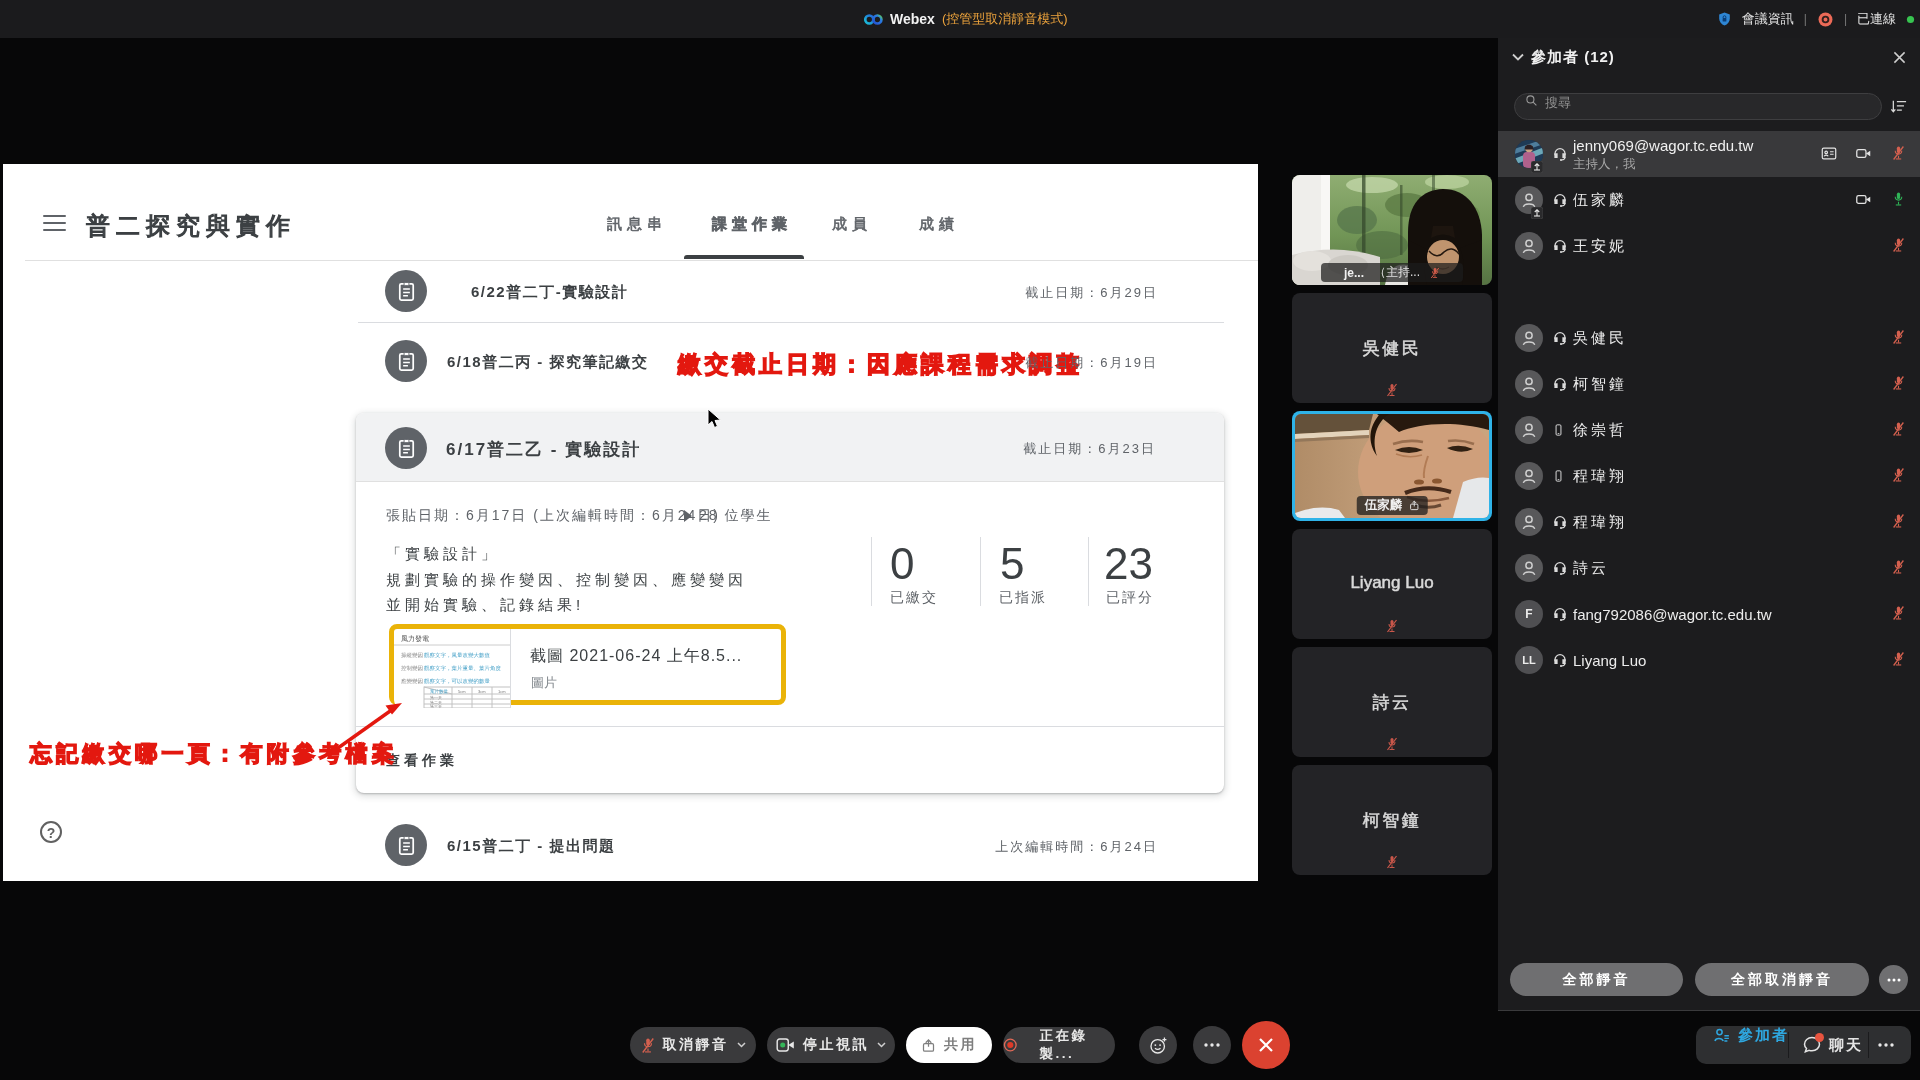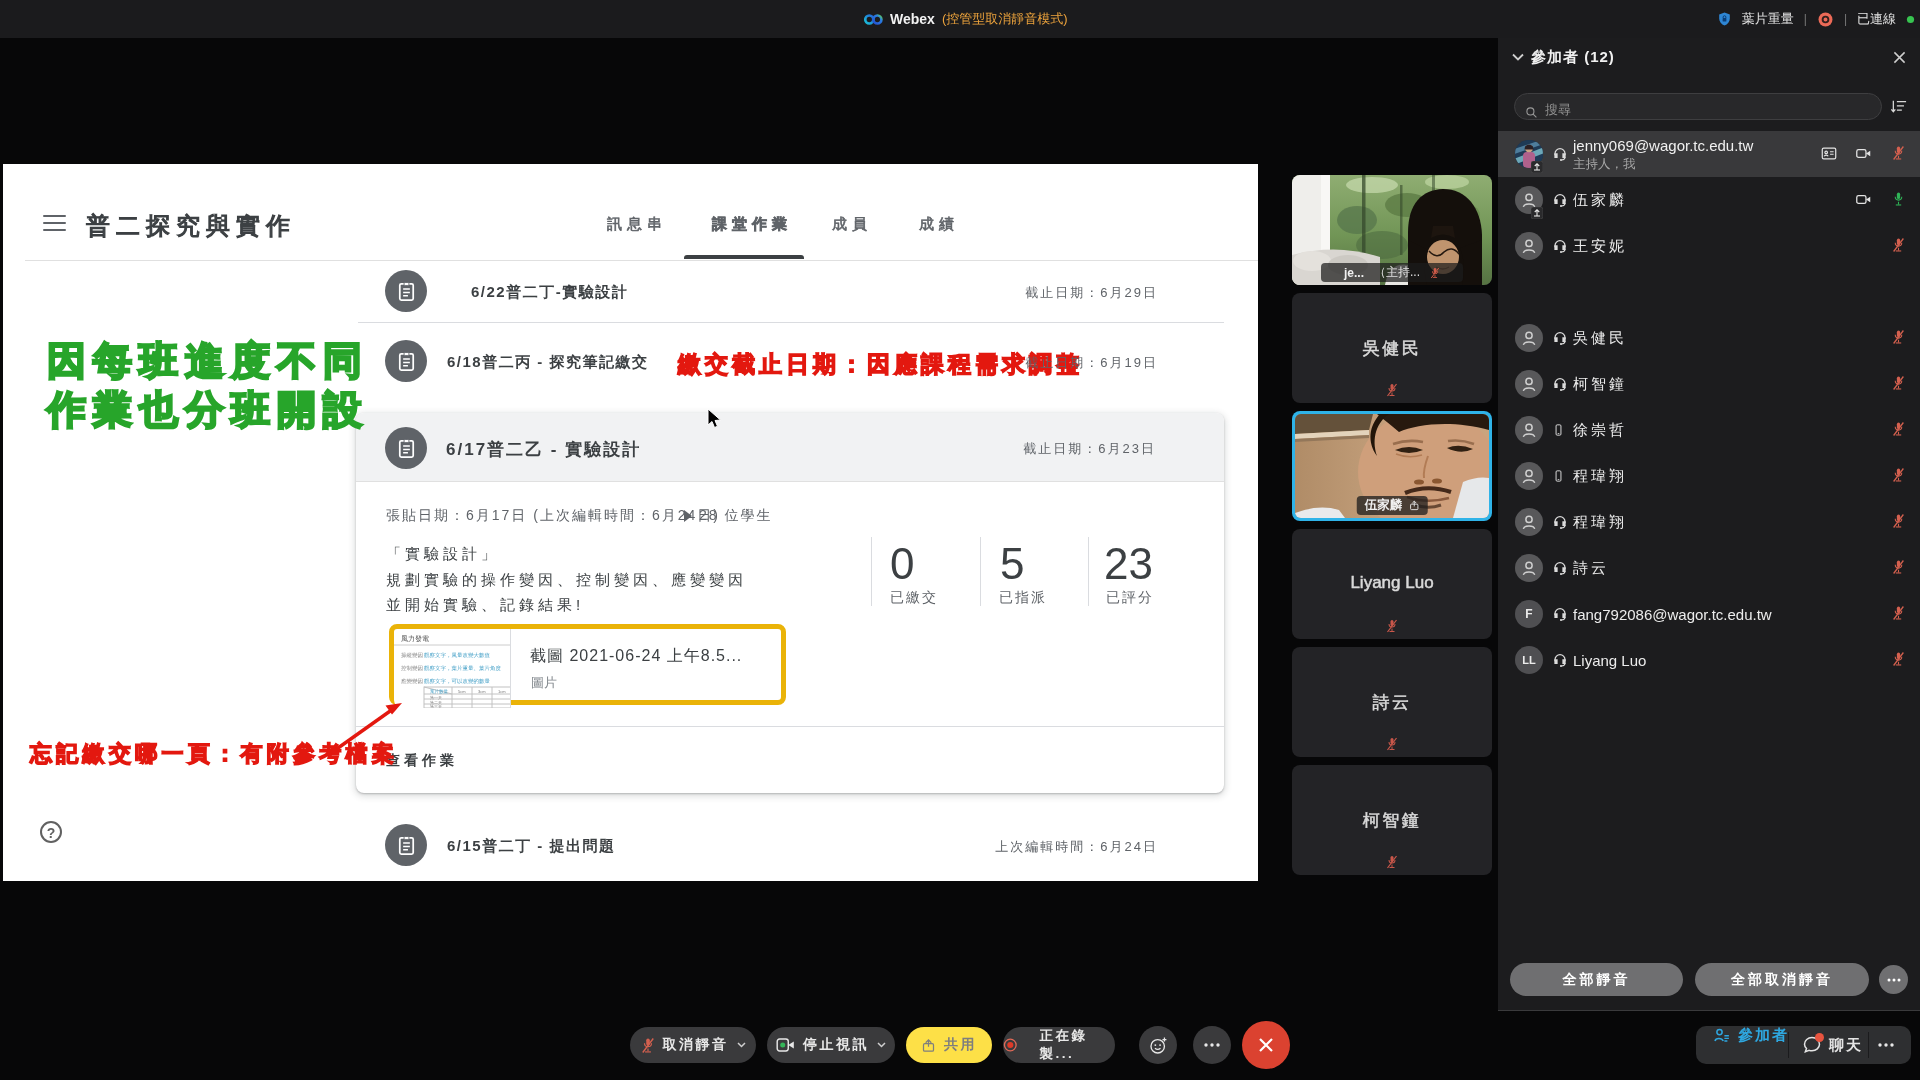--- a/index.html
+++ b/index.html
@@ -27,21 +27,21 @@
 
 #green{left:44px;top:172px;font-size:39px;line-height:49px;font-weight:700;color:#27a52a;letter-spacing:7px;-webkit-text-stroke:2.5px #27a52a}
 .redtx{color:#e3180f;font-weight:700;-webkit-text-stroke:1.4px #e3180f}
 
 .tile{left:1292px;width:200px;height:110px;background:#232326;border-radius:8px;overflow:hidden}
 .tname{position:absolute;width:100%;text-align:center;top:44px;font-size:17px;color:#d9d9d9;-webkit-text-stroke:.5px #d9d9d9;letter-spacing:2.5px}
 .tmic{position:absolute;left:50%;transform:translateX(-50%);bottom:6px}
 
 #panel{left:1498px;top:38px;width:422px;height:973px;background:#1c1c1e;border-bottom:1px solid #3a3a3c}
 #phead{left:14px;top:10px;font-size:15px;font-weight:700;color:#f0f0f0}
-#search{left:16px;top:55px;width:368px;height:27px;background:#28282a;border:1px solid #3e3e40;border-radius:14px;display:flex;align-items:flex-end;padding-left:10px;gap:7px}
+#search{left:16px;top:55px;width:368px;height:27px;background:#28282a;border:1px solid #3e3e40;border-radius:14px;display:flex;align-items:flex-start;padding-left:10px;gap:7px}
 #search span{color:#8f8f8f;font-size:13px}
 .prow{left:0;width:422px;height:46px}
 .prow.hl{background:#39393b}
 .pav{position:absolute;left:17px;top:50%;margin-top:-14px;width:28px;height:28px;border-radius:50%;background:#58585a;display:flex;align-items:center;justify-content:center}
 .pdev{position:absolute;left:54px;top:50%;transform:translateY(-50%)}
 .pname{position:absolute;left:75px;top:50%;transform:translateY(-50%);font-size:15px;color:#ececec;white-space:nowrap;letter-spacing:3px}
 .btn{position:absolute;height:33px;border-radius:17px;background:#6f6f71;color:#fff;font-size:14px;font-weight:700;display:flex;align-items:center;justify-content:center;letter-spacing:3px}
 
 .pill{position:absolute;top:1027px;height:36px;border-radius:18px;background:#3a3a3c;display:flex;align-items:center;justify-content:center;gap:8px;color:#e8e8e8;font-size:14px;font-weight:700;letter-spacing:2.5px}
 .circ{position:absolute;top:1026px;width:38px;height:38px;border-radius:50%;background:#3a3a3c;display:flex;align-items:center;justify-content:center}
@@ -66,21 +66,21 @@
 </svg>
 <span class="wx">Webex</span>
     <span class="md">(控管型取消靜音模式)</span>
   </div>
 <div class="ab" id="tbr">
 <svg width="15" height="16" viewBox="0 0 24 24">
       <path d="M12 1.5l8.5 3.2v6.3c0 5.3-3.6 9.4-8.5 11.5C7.1 20.4 3.5 16.3 3.5 11V4.7z" fill="#2e86d4"></path>
       <rect x="9" y="10.5" width="6" height="5.5" rx="1" fill="#0b3e77"></rect>
       <path d="M9.8 10.5V9a2.2 2.2 0 0 1 4.4 0v1.5" fill="none" stroke="#0b3e77" stroke-width="1.6"></path>
     </svg>
-<span class="t">葉片重量</span>
+<span class="t">會議資訊</span>
 <span class="sep">|</span>
 <svg width="17" height="17" viewBox="0 0 20 20">
       <circle cx="10" cy="10" r="8.2" fill="#ec6a57"></circle>
       <circle cx="10" cy="10" r="3.4" fill="none" stroke="#30201d" stroke-width="2.2"></circle>
     </svg>
 <span class="sep">|</span>
 <span class="t">已連線</span>
 <svg width="9" height="9" viewBox="0 0 10 10">
       <circle cx="5" cy="5" r="4" fill="#37c450"></circle>
     </svg>
@@ -198,21 +198,20 @@
           <path d="M8.5 9.5h7M8.5 13h7M8.5 16.5h5" stroke-width="1.6"></path>
         </g>
         <rect x="9.5" y="2.5" width="5" height="3.4" rx="1" fill="#fff" stroke="#5f6368"></rect>
       </svg>
   </div>
   <div class="ab rowt" style="left:444px;top:673px">6/15普二丁 - 提出問題</div>
   <div class="ab rdate" style="right:100px;top:674px">上次編輯時間：6月24日</div>
 
   <div class="ab" style="left:37px;top:657px;width:22px;height:22px;border:2px solid #616161;border-radius:50%;color:#616161;font-size:14px;font-weight:700;text-align:center;line-height:21px">?</div>
 
-  <div class="ab" id="green">因每班進度不同<br>作業也分班開設</div>
   <div class="ab redtx" style="left:27px;top:575px;font-size:22px;letter-spacing:4.3px">忘記繳交哪一頁：有附參考檔案</div>
   <svg class="ab" style="left:320px;top:525px" width="90" height="70" viewBox="0 0 90 70">
     <line x1="8" y1="64" x2="70" y2="20" stroke="#e3180f" stroke-width="3.4"></line>
     <path d="M79 14l-16.5 2.5 6.5 9z" fill="#e3180f"></path>
   </svg>
 
   <svg class="ab" style="left:704px;top:244px" width="15" height="22" viewBox="0 0 15 22">
       <path d="M1 1l0 16 4-3.5 2.5 6 3-1.2-2.5-5.8 5.5-.5z" fill="#000" stroke="#fff" stroke-width="1"></path>
     </svg>
 </div>
@@ -616,21 +615,21 @@
   <svg width="19" height="16" viewBox="0 0 24 20">
       <rect x="1.5" y="2.5" width="14" height="15" rx="3" fill="none" stroke="#e8e8e8" stroke-width="1.8"></rect>
       <path d="M15.5 10l7-4.5v9z" fill="#e8e8e8"></path>
       <circle cx="8.5" cy="10" r="3.2" fill="#35b559"></circle>
     </svg>
   <span>停止視訊</span>
   <svg width="9" height="6" viewBox="0 0 9 6">
       <path d="M1 1l3.5 3.5L8 1" fill="none" stroke="#cfcfcf" stroke-width="1.5"></path>
     </svg>
 </div>
-<div class="pill" style="left:906px;width:86px;background:#fde047;color:#7e7e7e">
+<div class="pill" style="left:906px;width:86px;background:#ffffff;color:#7e7e7e">
   <svg width="15" height="15" viewBox="0 0 24 24">
       <g fill="none" stroke="#7e7e7e" stroke-width="2">
         <rect x="4" y="9" width="16" height="12" rx="2"></rect>
         <path d="M12 14V3M7.5 7.5L12 3l4.5 4.5"></path>
       </g>
     </svg>
   <span>共用</span>
 </div>
 <div class="pill" style="left:1003px;width:112px;gap:22px">
   <svg width="16" height="16" viewBox="0 0 20 20">

